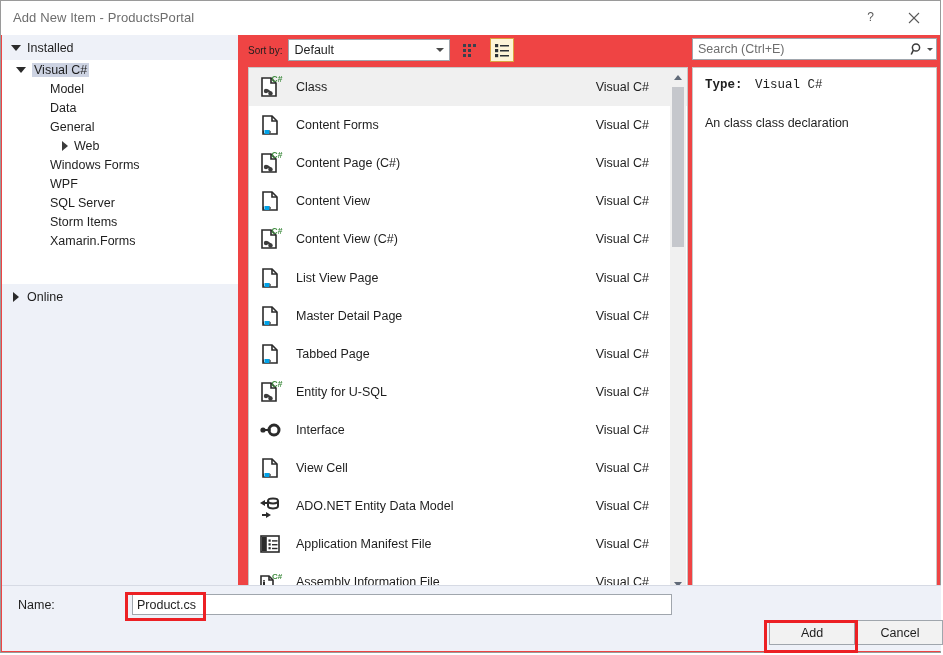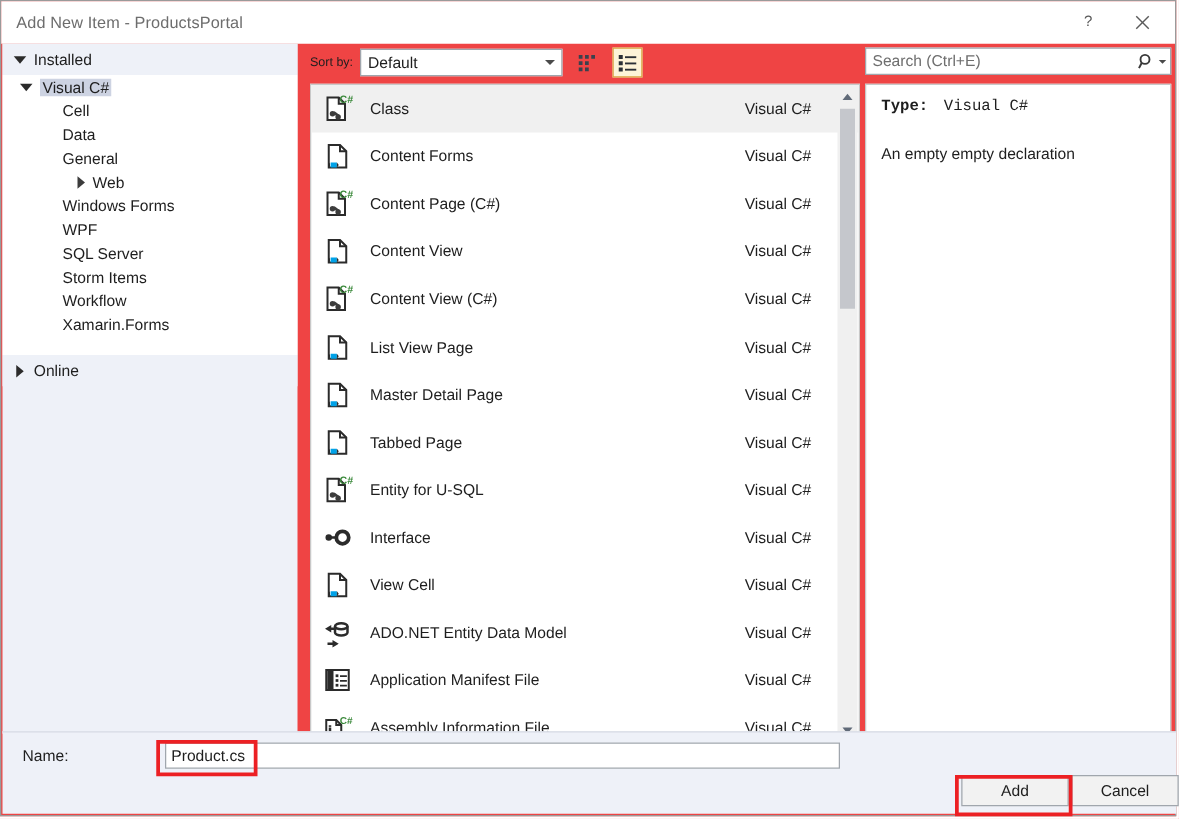--- a/index.html
+++ b/index.html
@@ -345,21 +345,21 @@
       <span class="tree-label">Installed</span>
     </div>
 
     <div class="tree-body">
       <div class="tree-row selected" style="padding-left:14px;">
         <span class="tri down"></span>
         <span class="tree-label">Visual C#</span>
       </div>
 
       <div class="tree-row leaf">
-        <span class="tree-label">Cell</span>
+        <span class="tree-label">Model</span>
       </div>
       <div class="tree-row leaf">
         <span class="tree-label">Data</span>
       </div>
       <div class="tree-row leaf">
         <span class="tree-label">General</span>
       </div>
       <div class="tree-row leaf-expandable">
         <span class="tri right hollow" style="margin-right:2px;"></span>
         <span class="tree-label">Web</span>
@@ -368,23 +368,20 @@
         <span class="tree-label">Windows Forms</span>
       </div>
       <div class="tree-row leaf">
         <span class="tree-label">WPF</span>
       </div>
       <div class="tree-row leaf">
         <span class="tree-label">SQL Server</span>
       </div>
       <div class="tree-row leaf">
         <span class="tree-label">Storm Items</span>
-      </div>
-      <div class="tree-row leaf">
-        <span class="tree-label">Workflow</span>
       </div>
       <div class="tree-row leaf">
         <span class="tree-label">Xamarin.Forms</span>
       </div>
     </div>
 
     <div class="tree-header online">
       <span class="tri right"></span>
       <span class="tree-label">Online</span>
     </div>
@@ -655,21 +652,21 @@
       </svg>
       <span class="search-caret"></span>
     </span>
   </div>
 
   <div class="detail-panel">
     <div class="detail-type-line">
       <span class="detail-type-label">Type:</span>
       <span class="detail-type-value">Visual C#</span>
     </div>
-    <div class="detail-desc">An empty empty declaration</div>
+    <div class="detail-desc">An class class declaration</div>
   </div>
 
   <div class="bottombar">
     <span class="name-label">Name:</span>
     <input class="name-input" type="text" value="Product.cs" style="">
     <button class="dlg-btn btn-add">Add</button>
     <button class="dlg-btn btn-cancel">Cancel</button>
   </div>
 
   <div class="annot annot-name"></div>

